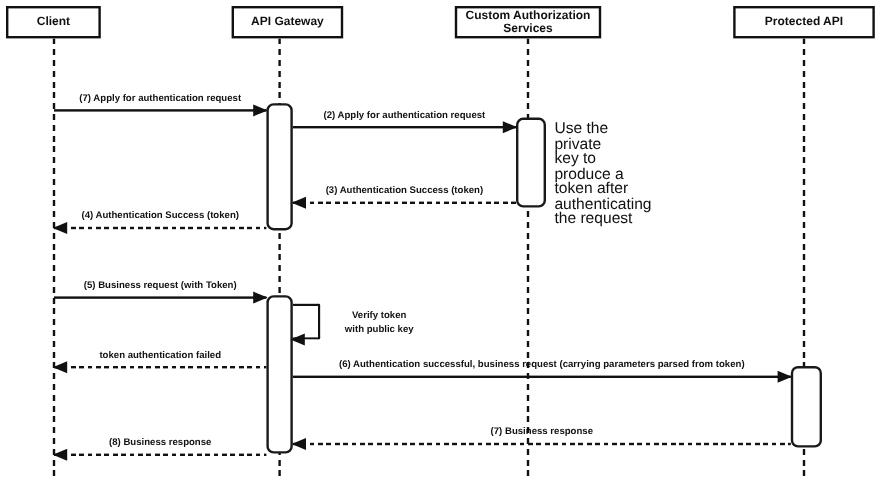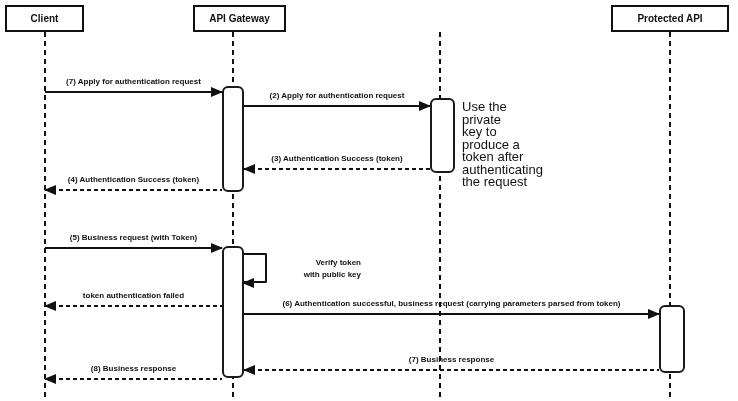--- a/index.html
+++ b/index.html
@@ -39,36 +39,38 @@
   
   .selfmsg{
     position:absolute;box-sizing:border-box;z-index:4;
     border:2px solid #111111;border-left:none;border-radius:0 2px 2px 0;
   }
   .selfmsg .head{
     position:absolute;left:-2px;bottom:-7px;width:0;height:0;
     border-right:12px solid #111111;border-top:5px solid transparent;border-bottom:5px solid transparent;
   }
   .selfmsg .label{
-    position:absolute;left:27px;top:2px;width:90px;text-align:right;
+    position:absolute;left:27px;top:2px;width:90px;text-align:center;
     font-size:8px;font-weight:bold;white-space:pre-line;line-height:12px;
   }
   
   .note{
     position:absolute;font-size:13px;font-weight:normal;line-height:12.5px;
     white-space:pre-line;z-index:4;text-align:left;
   }
 </style>
 </head>
 <body>
 
 <div class="canvas">
 
   <div class="actor" style="left:5px;width:79px;">Client</div>
   <div class="actor" style="left:193px;width:93px;">API Gateway</div>
+  <div class="actor" style="left:379px;width:122px;">Custom Authorization
+Services</div>
   <div class="actor" style="left:611px;width:118px;">Protected API</div>
 
   <div class="lifeline" style="left:44px;"></div>
   <div class="lifeline" style="left:232px;"></div>
   <div class="lifeline" style="left:439px;"></div>
   <div class="lifeline" style="left:669px;"></div>
 
   <div class="activation" style="left:222px;top:86px;width:22px;height:106px;"></div>
   <div class="activation" style="left:430px;top:98px;width:25px;height:75px;"></div>
   <div class="activation" style="left:222px;top:246px;width:22px;height:132px;"></div>

